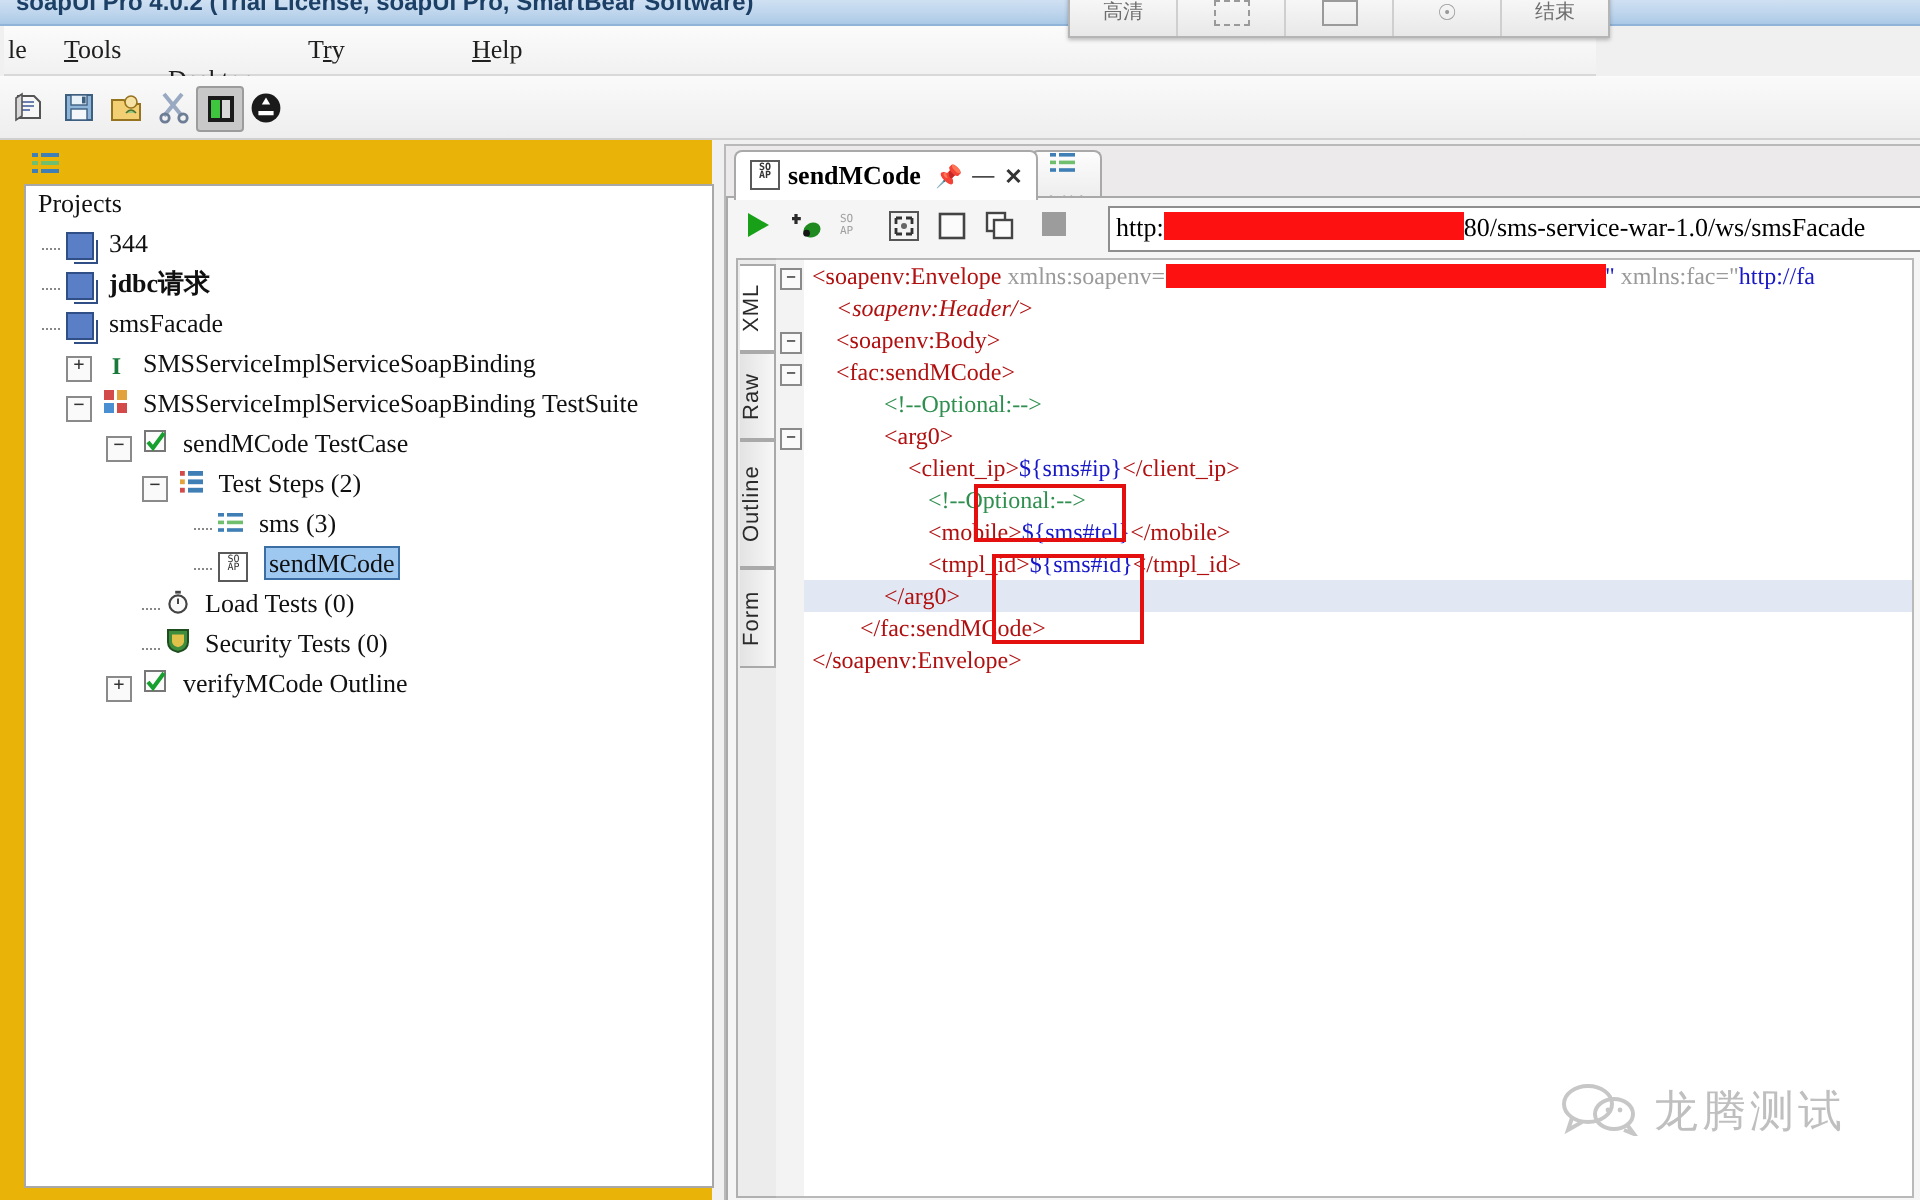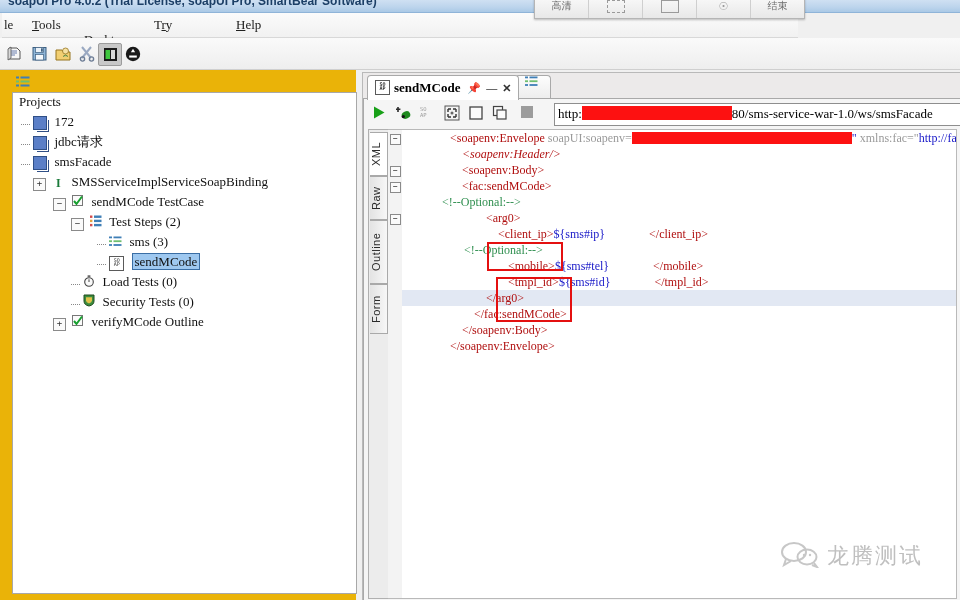--- a/index.html
+++ b/index.html
@@ -176,21 +176,21 @@
     position:absolute;left:34px;top:0;width:554px;height:468px;
     background:#ffffff;border:1px solid #b9b9b9;border-left:none;
     overflow:hidden;
   }
   .xline{
     position:relative;height:16px;line-height:16px;
     font-size:12px;white-space:nowrap;
     font-family:"Liberation Serif", serif;
   }
   .xline.hl{background:#e2e8f3;}
-  .tg{color:#b01010;margin-left:44px;}
+  .tg{color:#b01010;}
   .at{color:#9a9a9a;}
   .cm{color:#2f8f4f;}
   .vl{color:#1818c8;}
   .redactxml{display:inline-block;width:220px;height:12px;background:#fd1111;vertical-align:-2px;}
   .redbox{position:absolute;border:2px solid #e41010;pointer-events:none;}
 
   
   #watermark{
     position:absolute;left:780px;top:540px;
     display:flex;align-items:center;gap:7px;opacity:.55;
@@ -292,41 +292,53 @@
 
   <div id="tree">
 
     <div class="tnode" style="padding-left:6px;">
       <span class="lbl">Projects</span>
     </div>
 
     <div class="tnode" style="padding-left:8px;">
       <span class="dash"></span>
       <span class="ico ico-proj"></span>
-      <span class="lbl">172</span>
-    </div>
-
-    <div class="tnode" style="padding-left:8px;">
+      <span class="lbl">344</span>
+    </div>
+
+    <div class="tnode" style="padding-left:8px;font-weight:bold;">
       <span class="dash"></span>
       <span class="ico ico-proj"></span>
       <span class="lbl">jdbc请求</span>
     </div>
 
     <div class="tnode" style="padding-left:8px;">
       <span class="dash"></span>
       <span class="ico ico-proj"></span>
       <span class="lbl">smsFacade</span>
     </div>
 
     <div class="tnode" style="padding-left:20px;">
       <span class="exp">+</span>
       <span class="ico ico-iface">I</span>
       <span class="lbl">SMSServiceImplServiceSoapBinding</span>
     </div>
 
+    <div class="tnode" style="padding-left:20px;">
+      <span class="exp">−</span>
+      <span class="ico">
+        <svg width="12" height="12" viewBox="0 0 12 12">
+          <rect x="0" y="0" width="5" height="5" fill="#d24a4a"></rect>
+            <rect x="6.5" y="0" width="5" height="5" fill="#e2a33c"></rect>
+          <rect x="0" y="6.5" width="5" height="5" fill="#4a8fd2"></rect>
+            <rect x="6.5" y="6.5" width="5" height="5" fill="#d24a4a"></rect>
+        </svg>
+      </span>
+      <span class="lbl">SMSServiceImplServiceSoapBinding TestSuite</span>
+    </div>
 
     <div class="tnode" style="padding-left:40px;">
       <span class="exp">−</span>
       <span class="ico">
         <svg width="12" height="12" viewBox="0 0 12 12">
           <rect x="0.5" y="0.5" width="10" height="10" fill="#fbfbfb" stroke="#777"></rect>
           <path d="M2 6 L4.5 9 L10 1.5" fill="none" stroke="#17a02e" stroke-width="2"></path>
         </svg>
       </span>
       <span class="lbl">sendMCode TestCase</span>
@@ -493,21 +505,21 @@
       </div>
 
       <div id="gutter">
         <div class="fold" style="top:4px;">−</div>
         <div class="fold" style="top:36px;">−</div>
         <div class="fold" style="top:52px;">−</div>
         <div class="fold" style="top:84px;">−</div>
       </div>
 
       <div id="xmlarea">
-        <div class="xline" style="padding-left:4px;"><span class="tg">&lt;soapenv:Envelope </span><span class="at">soapUI:soapenv=</span><span class="redactxml"></span><span class="vl">"</span><span class="at"> xmlns:fac="</span><span class="vl">http://fa</span></div>
+        <div class="xline" style="padding-left:4px;"><span class="tg">&lt;soapenv:Envelope </span><span class="at">xmlns:soapenv=</span><span class="redactxml"></span><span class="vl">"</span><span class="at"> xmlns:fac="</span><span class="vl">http://fa</span></div>
 
         <div class="xline" style="padding-left:16px;font-style:italic;"><span class="tg">&lt;soapenv:Header/&gt;</span></div>
 
         <div class="xline" style="padding-left:16px;"><span class="tg">&lt;soapenv:Body&gt;</span></div>
 
         <div class="xline" style="padding-left:16px;"><span class="tg">&lt;fac:sendMCode&gt;</span></div>
 
         <div class="xline" style="padding-left:40px;"><span class="cm">&lt;!--Optional:--&gt;</span></div>
 
         <div class="xline" style="padding-left:40px;"><span class="tg">&lt;arg0&gt;</span></div>
@@ -517,21 +529,20 @@
         <div class="xline" style="padding-left:62px;"><span class="cm">&lt;!--Optional:--&gt;</span></div>
 
         <div class="xline" style="padding-left:62px;"><span class="tg">&lt;mobile&gt;</span><span class="vl">${sms#tel}</span><span class="tg">&lt;/mobile&gt;</span></div>
 
         <div class="xline" style="padding-left:62px;"><span class="tg">&lt;tmpl_id&gt;</span><span class="vl">${sms#id}</span><span class="tg">&lt;/tmpl_id&gt;</span></div>
 
         <div class="xline hl" style="padding-left:40px;"><span class="tg">&lt;/arg0&gt;</span></div>
 
         <div class="xline" style="padding-left:28px;"><span class="tg">&lt;/fac:sendMCode&gt;</span></div>
 
-        <div class="xline" style="padding-left:16px;"><span class="tg">&lt;/soapenv:Body&gt;</span></div>
 
         <div class="xline" style="padding-left:4px;"><span class="tg">&lt;/soapenv:Envelope&gt;</span></div>
       </div>
 
     </div>
   </div>
 </div>
 
 <div class="redbox" style="left:487px;top:242px;width:72px;height:25px;"></div>
 <div class="redbox" style="left:496px;top:277px;width:72px;height:41px;"></div>

